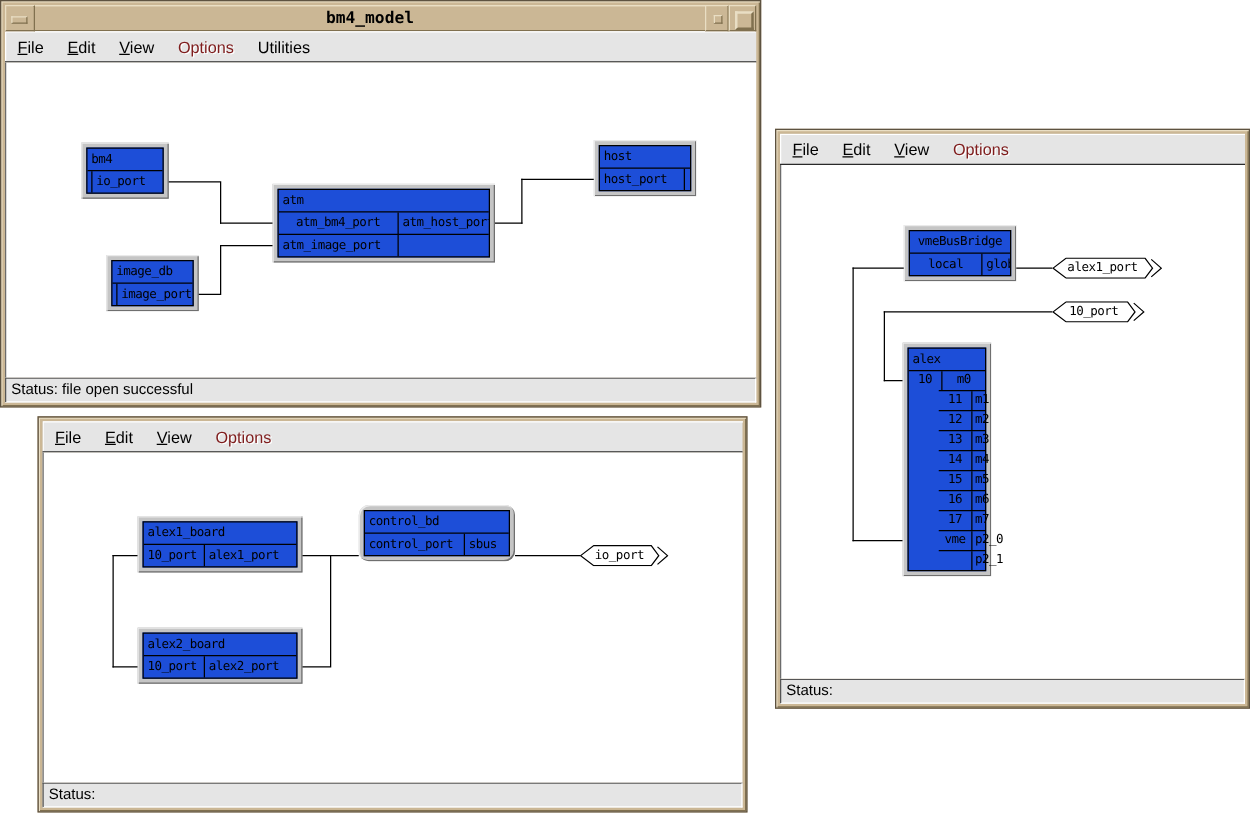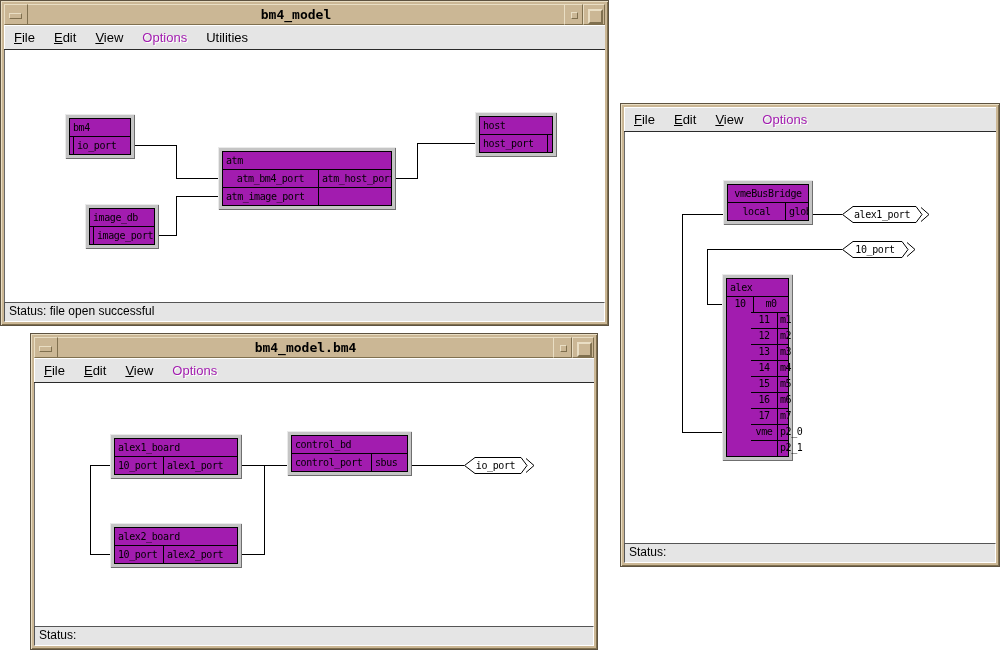--- a/index.html
+++ b/index.html
@@ -26,33 +26,33 @@
   .tb-max { width:22px; }
   .tb-max::after { content:""; position:absolute; left:4px; top:4px; width:11px; height:11px;
                    background:#cbb795; border:2px solid; border-color:#e9dec4 #80704f #80704f #e9dec4; }
 
   .menubar { height:25px; flex:none; background:#e5e5e5; border-bottom:1px solid #2a2a2a;
              box-shadow: inset 1px 1px 0 #ffffff; display:flex; align-items:center;
              padding-left:10px; font-size:13px; color:#000; }
   .menu-item { display:inline-block; margin-right:19px; cursor:pointer; white-space:nowrap; }
   .menu-item::first-letter { text-decoration:underline; }
   .menu-item.no-mnemonic::first-letter { text-decoration:none; }
-  .menu-item.disabled { color:#a21caf; text-shadow:1px 1px 0 #ffffff; cursor:default; }
+  .menu-item.disabled { color:#7f1d1d; text-shadow:1px 1px 0 #ffffff; cursor:default; }
   .menu-item.disabled::first-letter { text-decoration:none; }
 
   .canvas { flex:1; background:#ffffff; position:relative; overflow:hidden;
             border-left:1px solid #6b6b6b; }
   .statusbar { height:20px; flex:none; background:#e5e5e5;
                border:1px solid; border-color:#555 #fff #fff #555;
                font-size:12px; line-height:17px; padding-left:4px; color:#000; white-space:nowrap; }
 
   
   .node, .tnode { position:absolute; background:#c5c5c5; padding:4px;
           box-shadow: inset 1px 1px 0 #eaeaea, inset -1px -1px 0 #6f6f6f; }
-  .node-inner { border:1px solid #000; background:#a21caf; }
+  .node-inner { border:1px solid #000; background:#1d4ed8; }
   .ntitle { font:10px "DejaVu Sans Mono",monospace; letter-spacing:-0.4px; line-height:13px;
             padding:2px 3px; border-bottom:1px solid #000; white-space:nowrap; overflow:hidden; }
   .ports { display:flex; }
   .pc { font:10px "DejaVu Sans Mono",monospace; letter-spacing:-0.4px; line-height:13px;
         padding:2px 3px; white-space:nowrap; overflow:hidden; }
   .strip-l { flex:none; width:4px; border-right:1px solid #000; }
   .strip-r { flex:none; width:5px; border-left:1px solid #000; }
   .grow { flex:1; }
   .bdr { border-right:1px solid #000; }
   .bdb { border-bottom:1px solid #000; }
@@ -149,26 +149,20 @@
       <div class="vl" style="left:171px; top:146px; height:40px;"></div>
       <div class="hl" style="left:171px; top:146px; width:42px;"></div>
       <div class="hl" style="left:391px; top:128px; width:22px;"></div>
       <div class="vl" style="left:412px; top:93px;  height:36px;"></div>
       <div class="hl" style="left:412px; top:93px;  width:58px;"></div>
     </div>
     <div class="statusbar">Status: file open successful</div>
   </div>
 
   <div class="window" style="left:30px; top:333px; width:568px; height:317px;">
-    <div class="titlebar">
-      <div class="tb-btn tb-menu"></div>
-      <div class="tb-title">bm4_model.bm4</div>
-      <div class="tb-btn tb-dot"></div>
-      <div class="tb-btn tb-max"></div>
-    </div>
     <div class="menubar">
       <span class="menu-item">File</span>
       <span class="menu-item">Edit</span>
       <span class="menu-item">View</span>
       <span class="menu-item disabled">Options</span>
     </div>
     <div class="canvas">
 
       <div class="node" style="left:75px; top:51px; width:132px;">
         <div class="node-inner">
@@ -183,21 +177,21 @@
       <div class="node" style="left:75px; top:140px; width:132px;">
         <div class="node-inner">
           <div class="ntitle">alex2_board</div>
           <div class="ports">
             <div class="pc bdr" style="width:49px;">10_port</div>
             <div class="pc grow">alex2_port</div>
           </div>
         </div>
       </div>
 
-      <div class="node" style="left:252px; top:48px; width:125px;">
+      <div class="node" style="left:252px; top:42px; width:125px;border-radius:8px;">
         <div class="node-inner">
           <div class="ntitle">control_bd</div>
           <div class="ports">
             <div class="pc grow bdr">control_port</div>
             <div class="pc" style="width:35px;">sbus</div>
           </div>
         </div>
       </div>
 
       <div class="hex" style="left:429px; top:74px; width:71px;">

